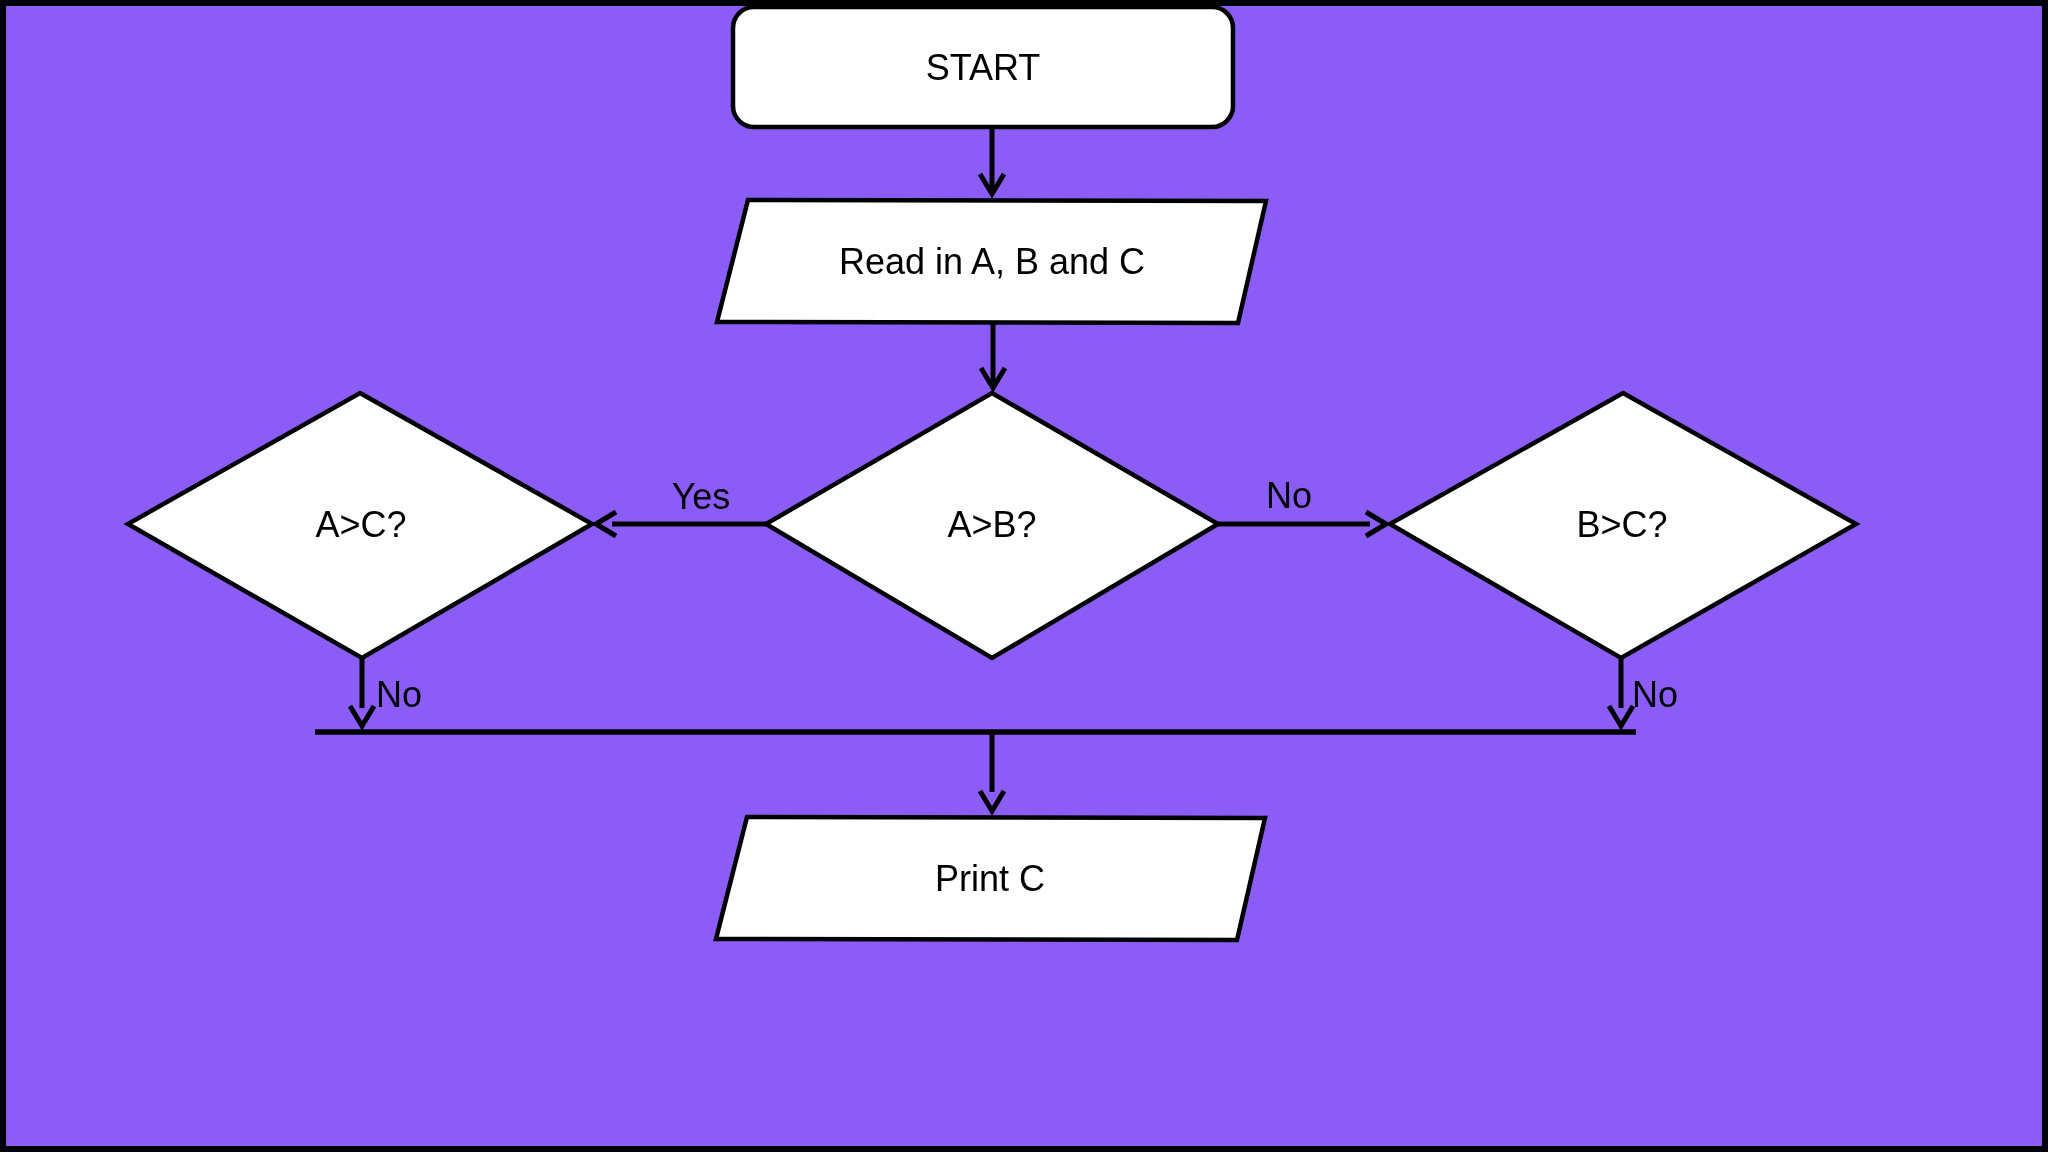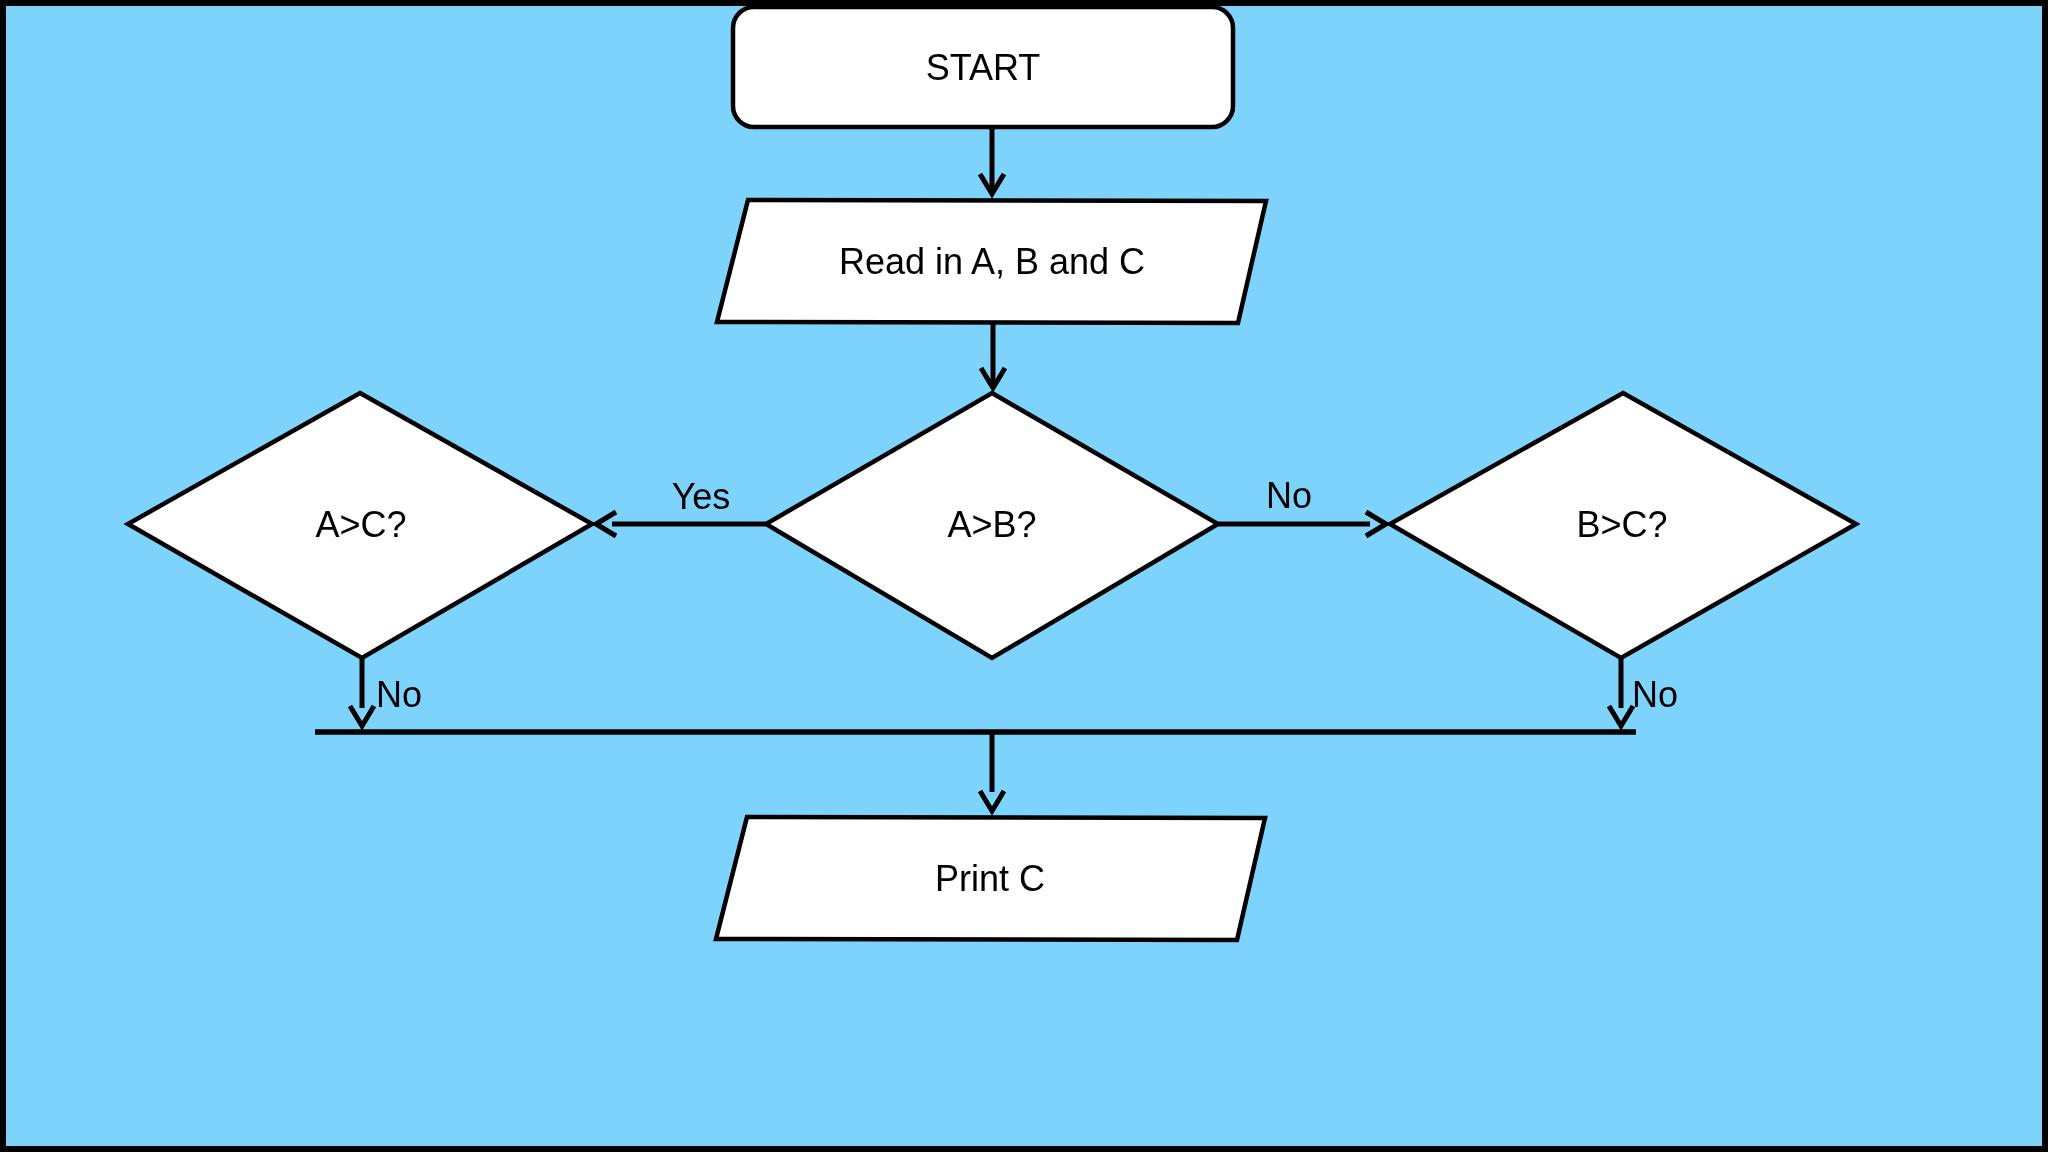--- a/index.html
+++ b/index.html
@@ -4,21 +4,21 @@
 <style>
   html, body {
     margin: 0;
     padding: 0;
     background: #ffffff;
   }
   .stage {
     position: relative;
     width: 2048px;
     height: 1152px;
-    background: #7dd3fc;
+    background: #8b5cf6;
     font-family: "Liberation Sans", sans-serif;
   }
   svg {
     display: block;
   }
   .shape {
     fill: #ffffff;
     stroke: #000000;
     stroke-width: 4.5;
     stroke-linejoin: miter;

